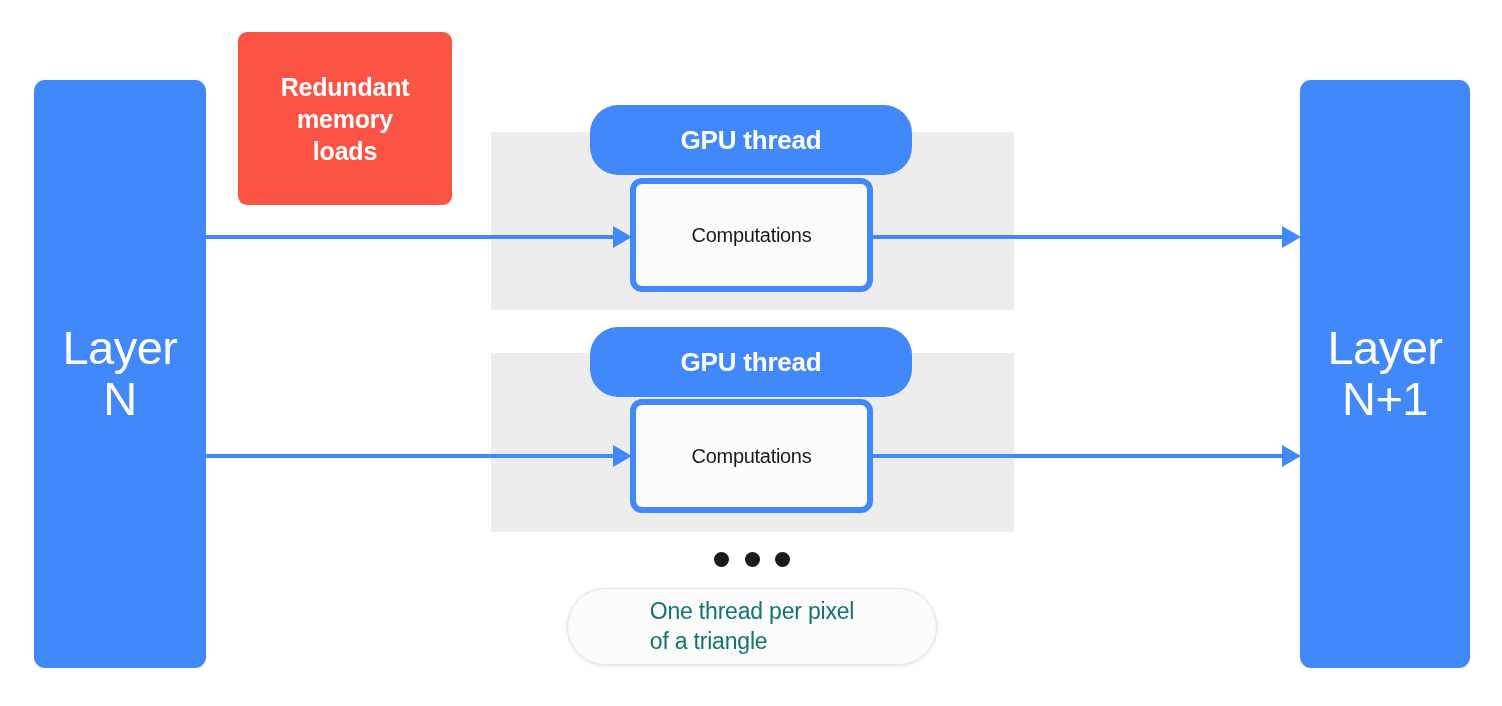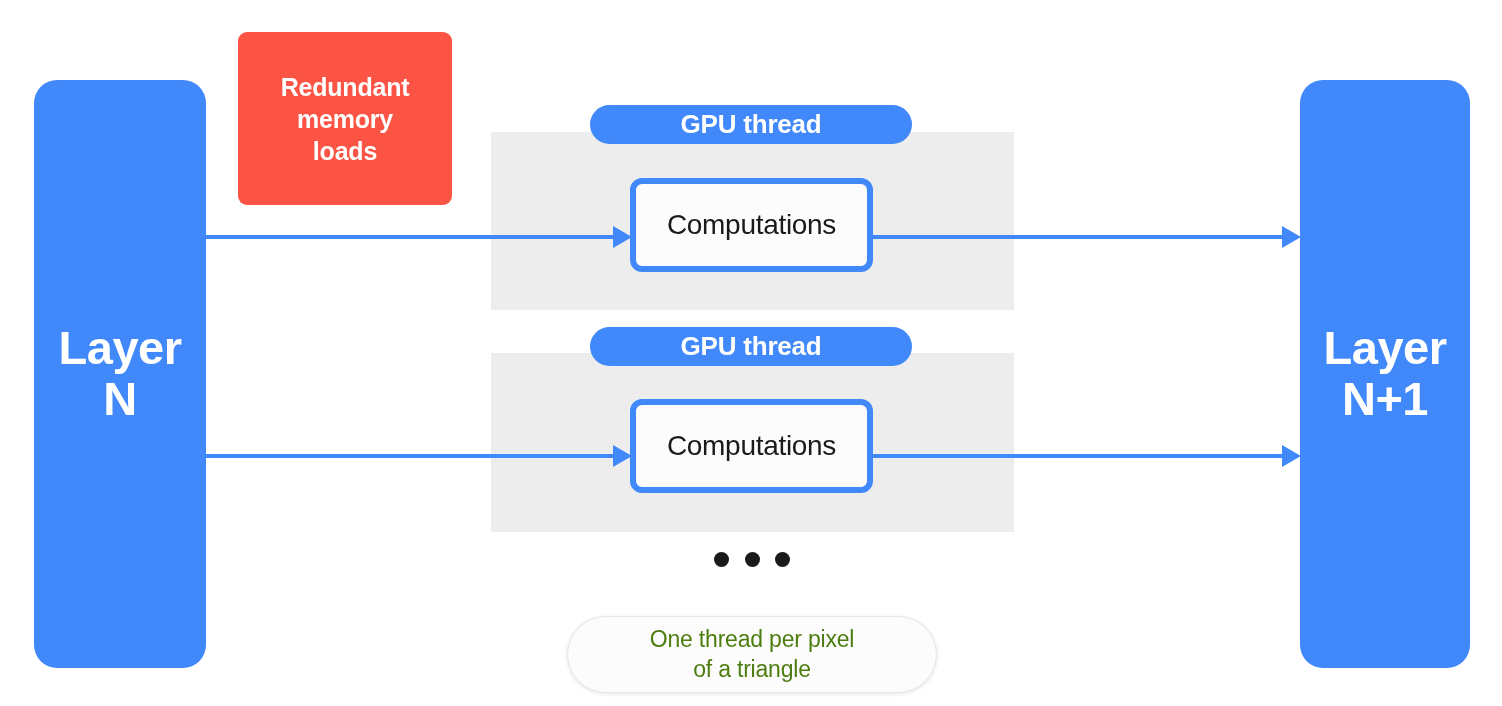--- a/index.html
+++ b/index.html
@@ -17,29 +17,29 @@
     width: 1502px;
     height: 706px;
     background: #ffffff;
     overflow: hidden;
   }
 
   
   .layer-slab {
     position: absolute;
     background: #4189FB;
-    border-radius: 23px;
+    border-radius: 11px;
     display: flex;
     align-items: center;
     justify-content: center;
     text-align: center;
     color: #ffffff;
     font-size: 47px;
     line-height: 1.08;
-    font-weight: 700;
+    font-weight: 400;
     letter-spacing: -0.5px;
     white-space: pre-line;
   }
   #layer-n   { left: 34px;   top: 80px; width: 172px; height: 588px; }
   #layer-n1  { left: 1300px; top: 80px; width: 170px; height: 588px; }
 
   
   .callout-red {
     position: absolute;
     background: #FB5445;
@@ -84,49 +84,49 @@
     background: #EDEDED;
   }
   #thread-panel-1 { top: 132px; height: 178px; }
   #thread-panel-2 { top: 353px; height: 179px; }
 
   
   .gpu-pill {
     position: absolute;
     left: 590px;
     width: 322px;
-    height: 39px;
+    height: 70px;
     background: #4189FB;
     border-radius: 28px;
     display: flex;
     align-items: center;
     justify-content: center;
     color: #ffffff;
     font-size: 26px;
     font-weight: bold;
     letter-spacing: -0.2px;
   }
   #gpu-pill-1 { top: 105px; }
   #gpu-pill-2 { top: 327px; }
 
   
   .comp-box {
     position: absolute;
     left: 630px;
     width: 243px;
-    height: 94px;
+    height: 114px;
     background: #FCFCFC;
     border: 6px solid #4189FB;
     border-radius: 12px;
     box-sizing: border-box;
     display: flex;
     align-items: center;
     justify-content: center;
     color: #1A1A1A;
-    font-size: 28px;
+    font-size: 20px;
     letter-spacing: -0.3px;
   }
   #comp-box-1 { top: 178px; }
   #comp-box-2 { top: 399px; }
 
   
   .wire {
     position: absolute;
     height: 4px;
     background: #4189FB;
@@ -170,27 +170,25 @@
     left: 567px; top: 588px;
     width: 370px; height: 77px;
     background: #FCFCFC;
     border: 1px solid #E6E6E6;
     border-radius: 39px;
     box-sizing: border-box;
     box-shadow: 0 1px 4px rgba(0,0,0,0.10);
     display: flex;
     align-items: center;
     justify-content: center;
-    text-align: center;
-    color: #4d7c0f;
+    color: #0f766e;
     font-size: 23px;
     line-height: 1.3;
     letter-spacing: -0.2px;
     white-space: pre-line;
-    margin-top: 28px;
   }
 </style>
 </head>
 <body>
 
 <div id="canvas">
 
   <div class="thread-panel" id="thread-panel-1"></div>
   <div class="thread-panel" id="thread-panel-2"></div>
 

